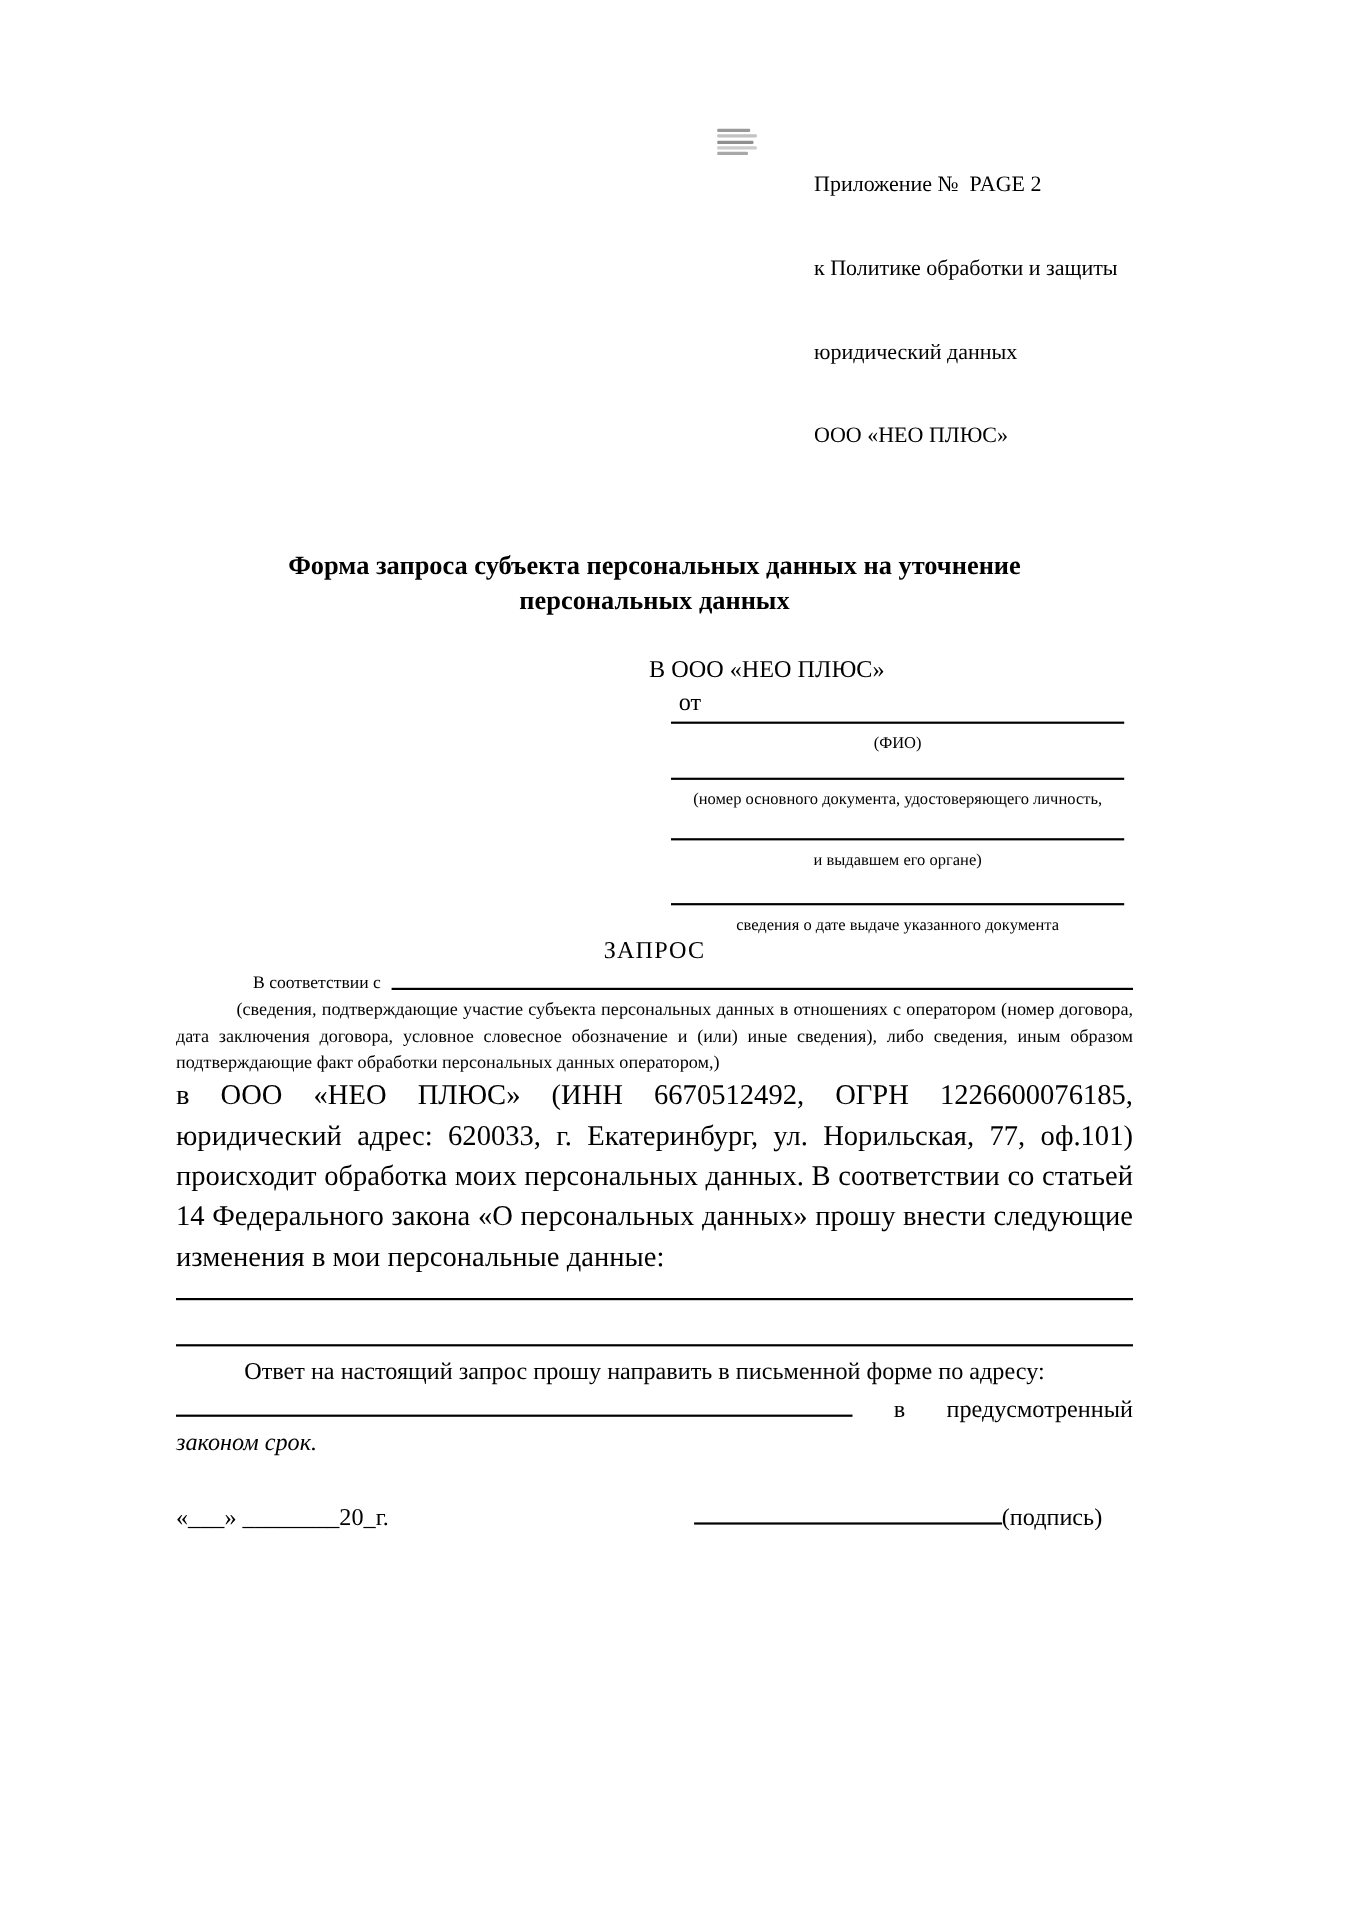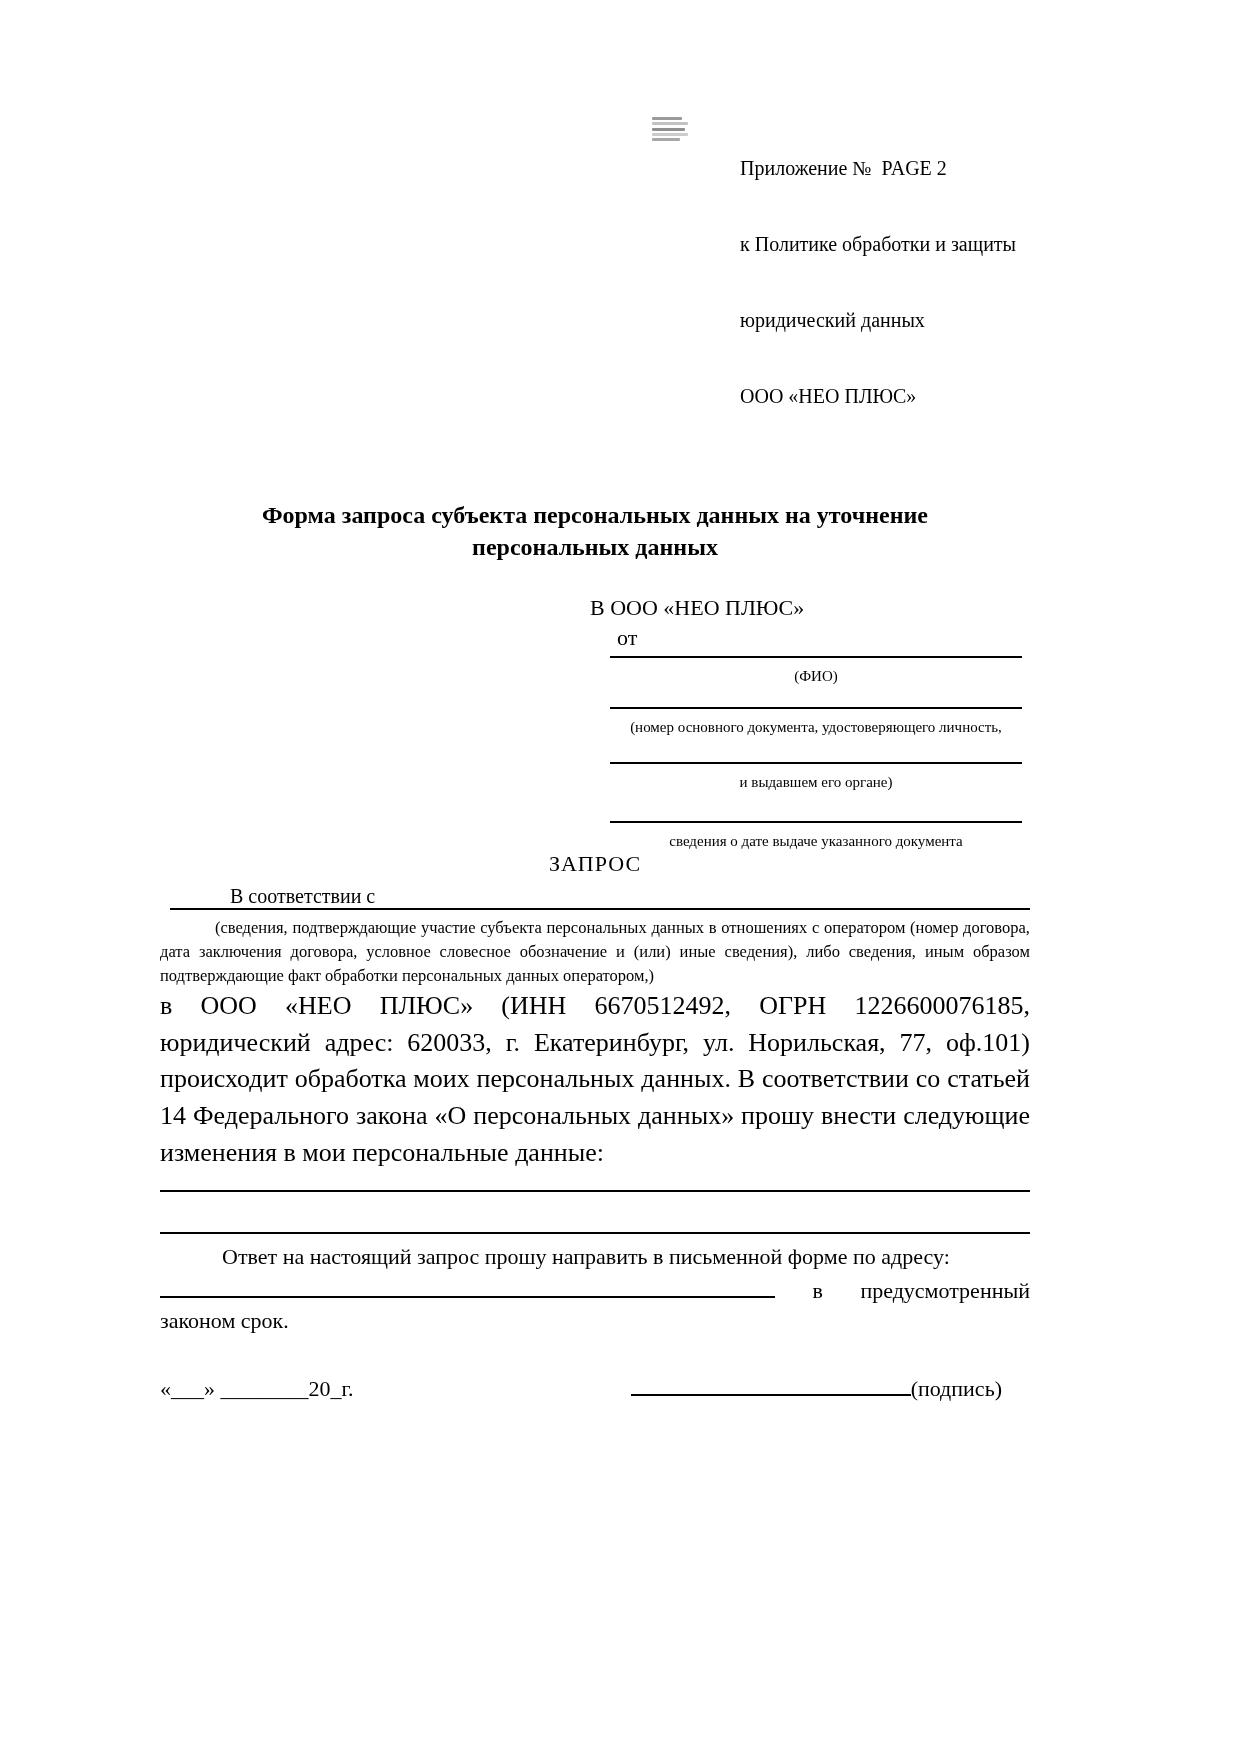--- a/index.html
+++ b/index.html
@@ -46,41 +46,41 @@
     text-align:center; font-size:15px; line-height:1.25;
     padding-top:9px; white-space:nowrap;
   }
   .f1 .line { height:7px; }
   .f2 .line { height:23px; }
   .f3 .line { height:31px; }
   .f4 .line { height:28px; }
 
   
   .zapros { text-align:center; font-size:22px; letter-spacing:1px; }
-  .intro { display:flex; font-size:20px; margin-top:8px;flex-direction:column; }
+  .intro { display:flex; font-size:16px; margin-top:8px; }
   .intro .prefix { margin-left:70px; white-space:nowrap; }
   .intro .fill { flex:1; border-bottom:2px solid #000; margin-left:10px; margin-bottom:3px; }
 
   .footnote {
     font-size:16.5px; line-height:1.45;
     text-align:justify; text-indent:55px; margin-top:3px;
   }
   .body-text {
     font-size:26px; line-height:1.42;
     text-align:justify; margin-top:0;
   }
 
   .blank-line { border-bottom:2px solid #000; }
   .bl1 { height:20px; }
   .bl2 { height:42px; }
 
   .reply1 { font-size:22px; text-indent:62px; margin-top:10px; }
   .reply2 { display:flex; justify-content:space-between; align-items:baseline; font-size:22px; margin-top:2px; }
   .reply2 .addr-fill { width:615px; border-bottom:2px solid #000; height:26px; }
-  .reply3 { font-size:22px; margin-top:4px; }
+  .reply3 { font-size:22px; margin-top:4px;font-style:italic; }
 
   
   .sig-row {
     display:flex; justify-content:space-between; align-items:baseline;
     font-size:22px; margin-top:38px;
   }
   .sig-right { display:flex; align-items:baseline; margin-right:28px; }
   .sig-line { width:280px; border-bottom:2px solid #000; height:24px; }
 </style>
 </head>

